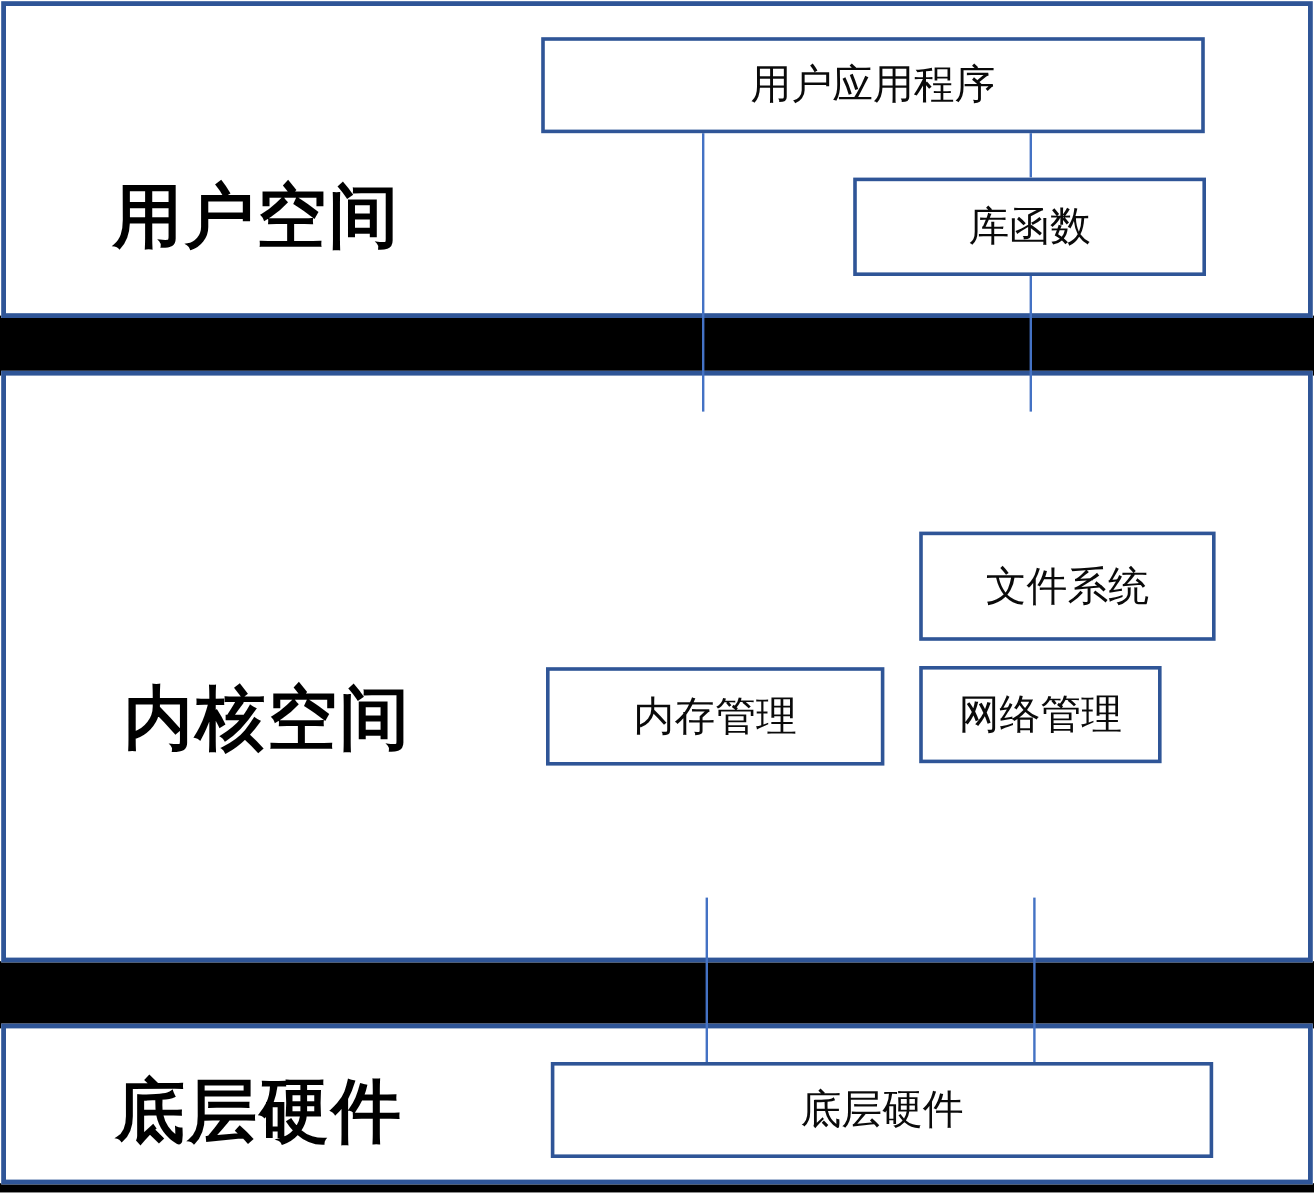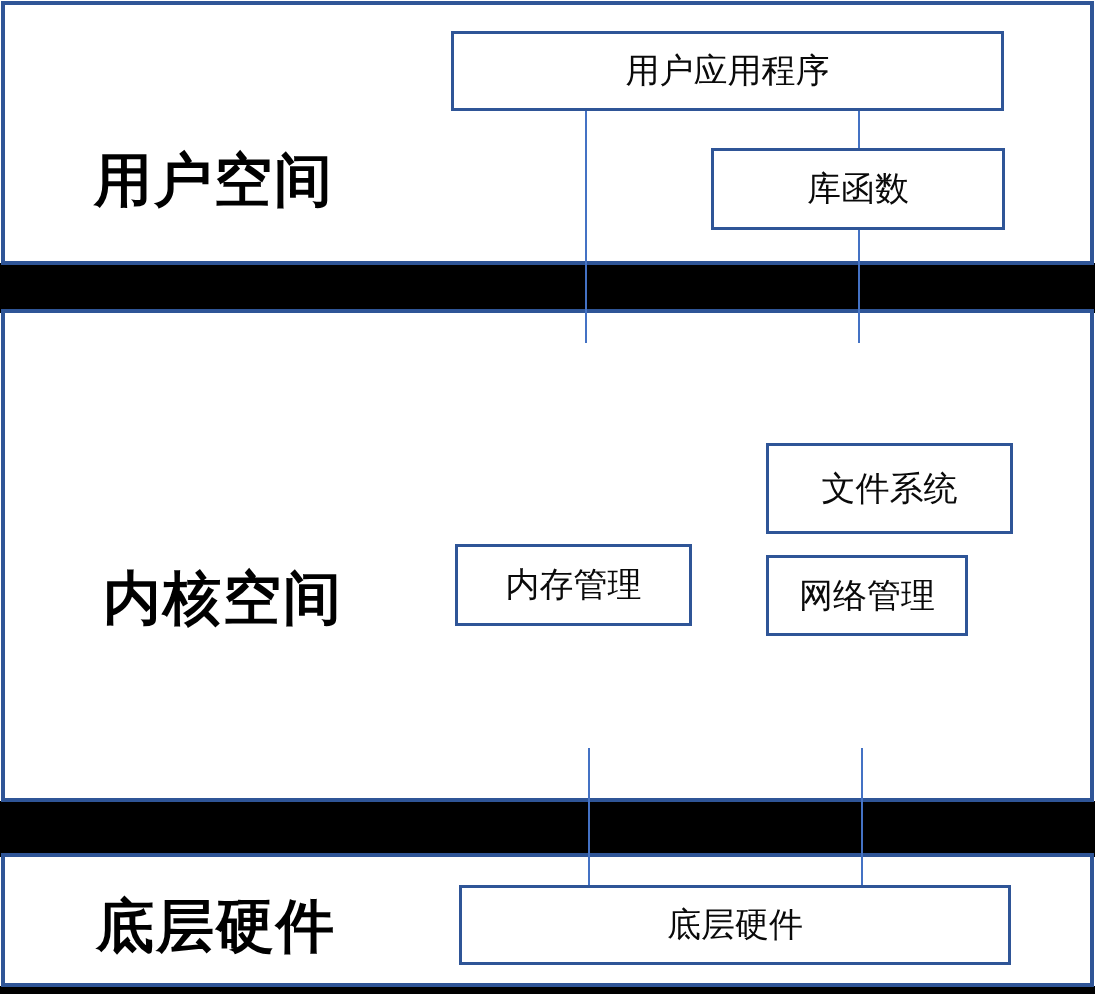--- a/index.html
+++ b/index.html
@@ -75,21 +75,21 @@
     justify-content: center;
     font-size: 34px;
     color: #0a0a0a;
     white-space: nowrap;
   }
   #node-user-app     { left: 451px; top: 31px;  width: 553px; height: 80px; }
   #node-lib-func     { left: 711px; top: 148px; width: 294px; height: 82px; }
   #node-syscall      { left: 455px; top: 343px; width: 556px; height: 80px; }
   #node-process-mgmt { left: 455px; top: 446px; width: 256px; height: 85px; }
   #node-file-system  { left: 766px; top: 443px; width: 247px; height: 91px; }
-  #node-memory-mgmt  { left: 455px; top: 544px; width: 237px; height: 82px; }
+  #node-memory-mgmt  { left: 455px; top: 556px; width: 282px; height: 82px; }
   #node-network-mgmt { left: 766px; top: 555px; width: 202px; height: 81px; }
   #node-driver       { left: 452px; top: 669px; width: 560px; height: 80px; }
   #node-hardware     { left: 459px; top: 885px; width: 552px; height: 80px; }
 </style>
 </head>
 <body>
 
 <div id="canvas">
 
   <div class="bar" id="bar-top"></div>

